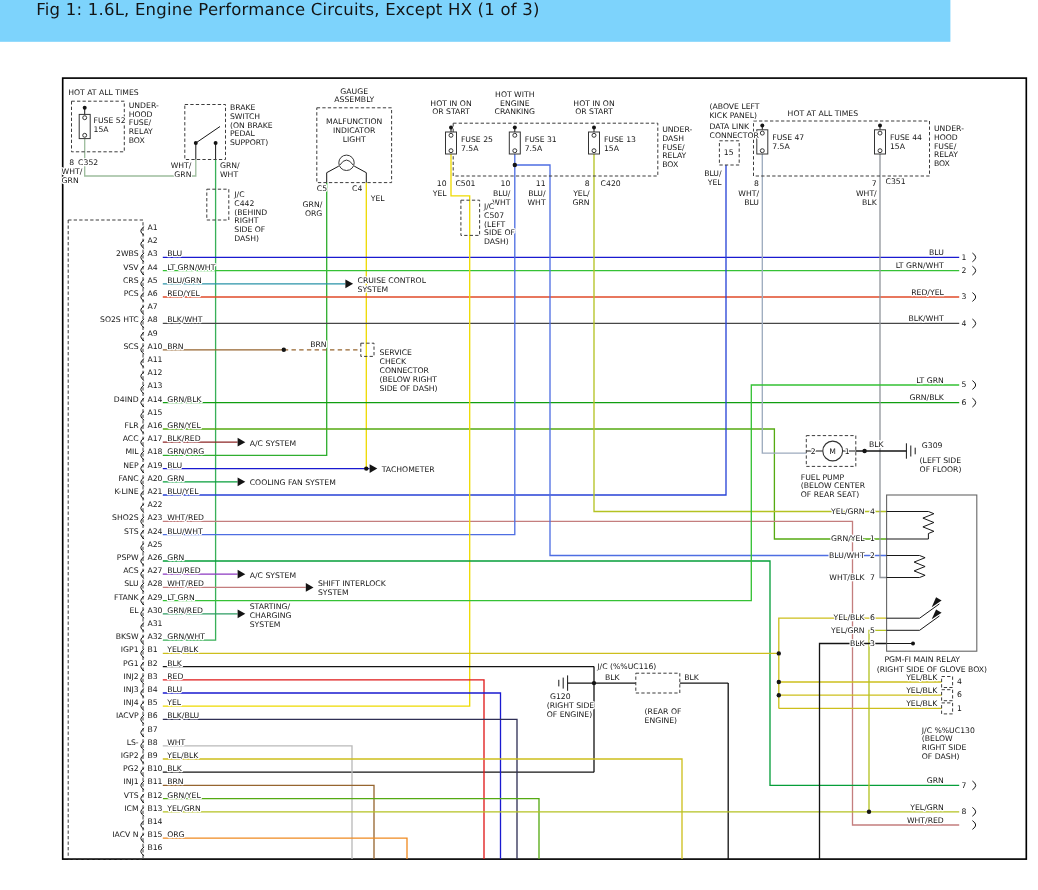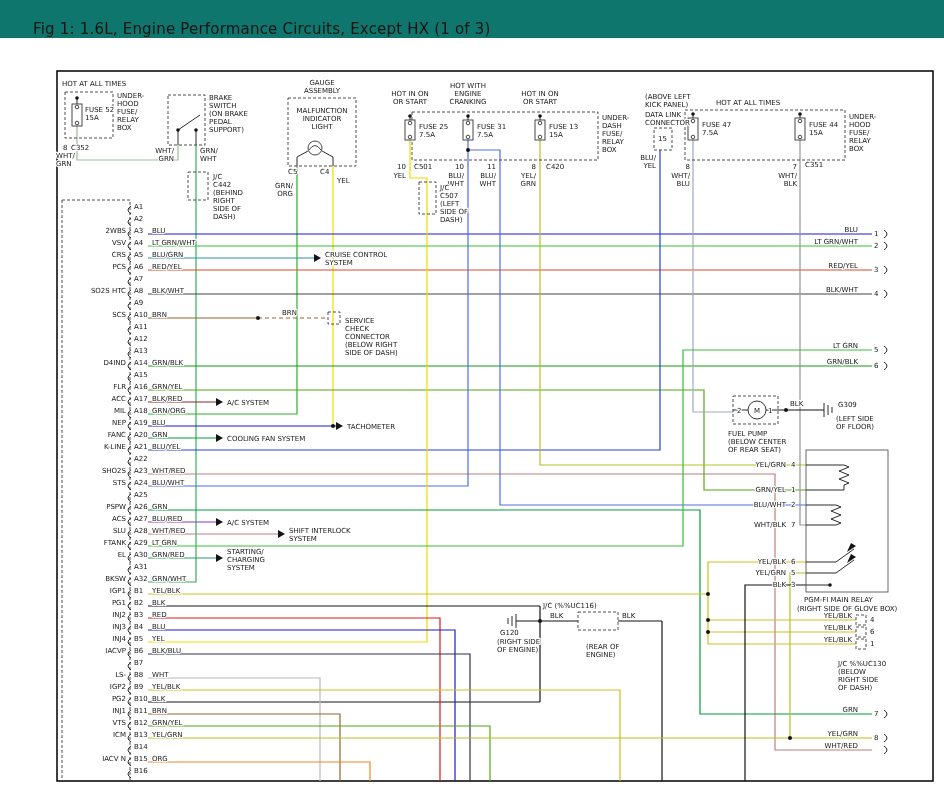--- a/index.html
+++ b/index.html
@@ -1,17 +1,17 @@
 <!DOCTYPE html>
 <html><head>
 <meta charset="utf-8">
 <style>
   html,body{margin:0;padding:0;background:#fff;}
   #page{position:relative;width:944px;height:809px;background:#fff;overflow:hidden;font-family:"DejaVu Sans",sans-serif;}
-  #titlebar{position:absolute;top:0;left:0;width:944px;height:38px;background:#0f766e;display:flex;align-items:flex-end;}
+  #titlebar{position:absolute;top:0;left:0;width:864px;height:38px;background:#7dd3fc;display:flex;align-items:flex-start;}
   #titlebar span{padding-left:33px;font-size:15px;color:#141414;letter-spacing:0.2px;}
   svg{position:absolute;top:0;left:0;}
   .t{font-family:"DejaVu Sans",sans-serif;font-size:7px;fill:#161616;paint-order:stroke;stroke:#ffffff;stroke-width:2.2px;stroke-linejoin:round;}
   .w{fill:none;stroke-width:1.2;}
   .thin{stroke-width:0.9;}
   .dash{fill:none;stroke:#3a3a3a;stroke-width:0.9;stroke-dasharray:3 2;}
   .solidbox{fill:none;stroke:#666;stroke-width:1;}
   .fuse{fill:#fff;stroke:#333;stroke-width:0.9;}
   .dot{fill:#141414;stroke:none;}
   .dashline{stroke-dasharray:4 3;}

